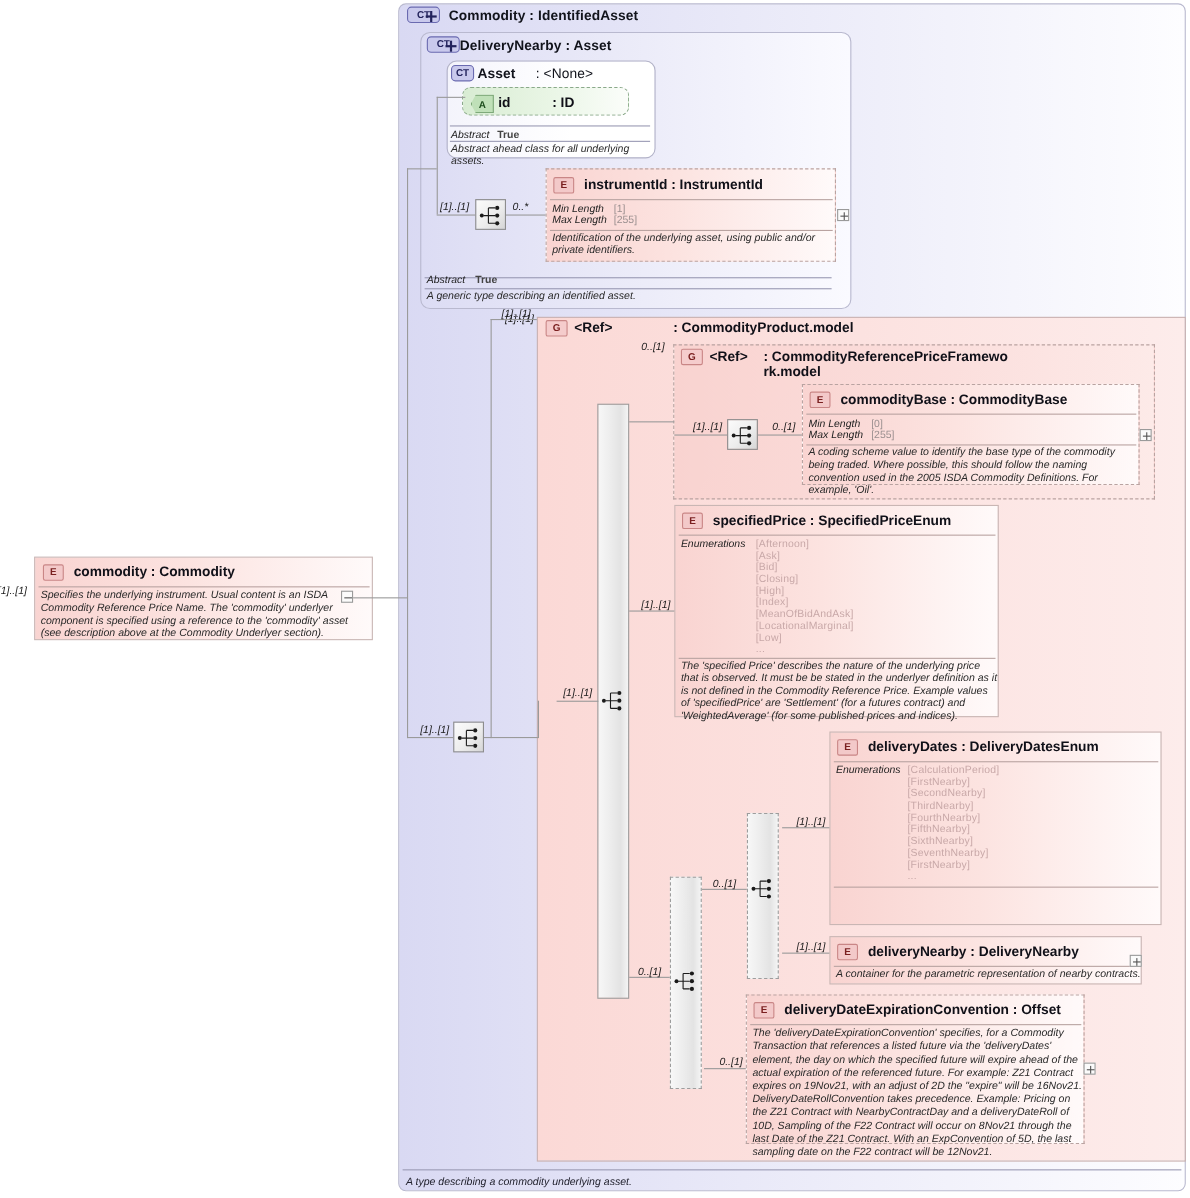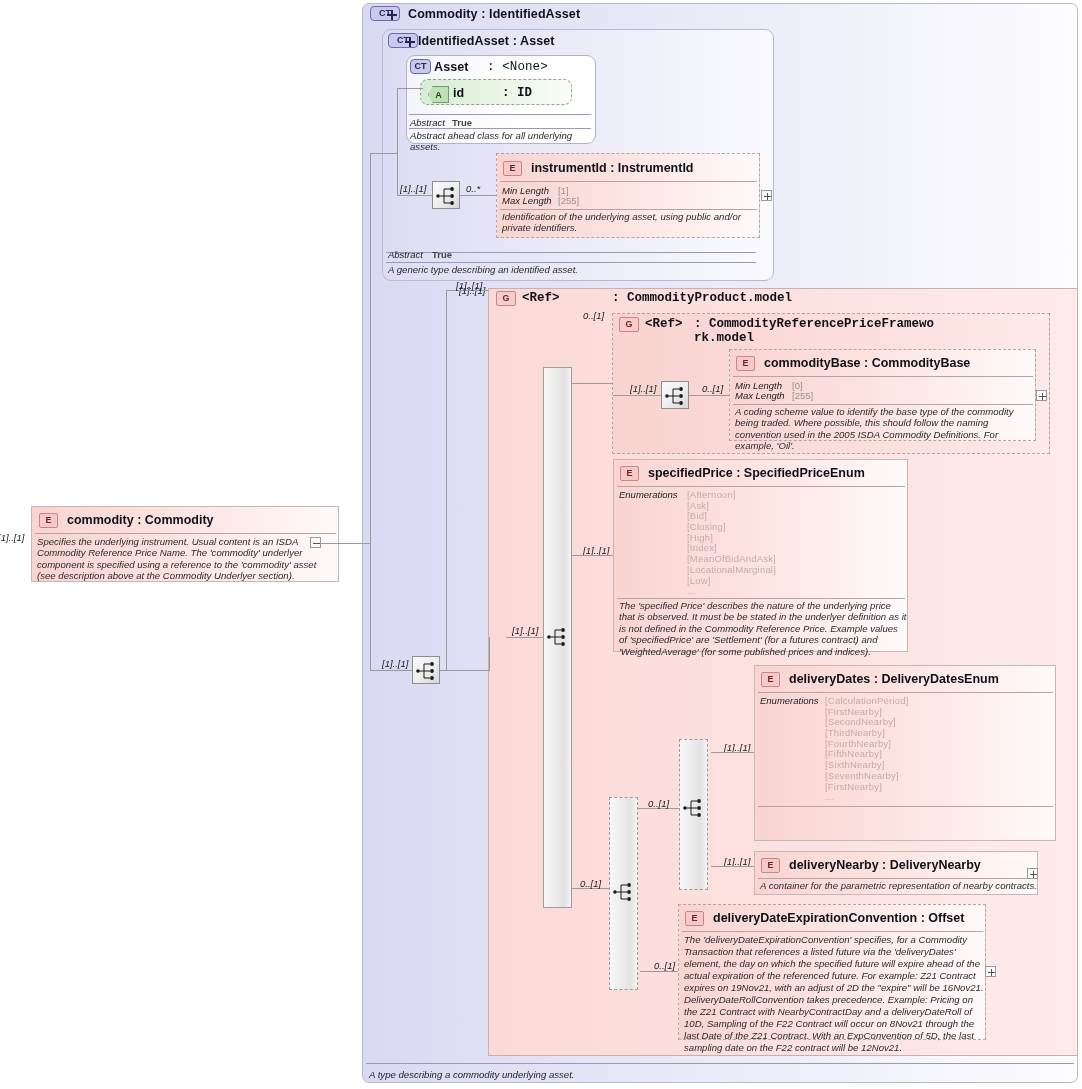--- a/index.html
+++ b/index.html
@@ -19,21 +19,21 @@
   }
   .ct-inner{
     background:linear-gradient(to right,#dcdcf4 0%,#eaeaf8 45%,#fafaff 100%);
     border:1px solid #b9b9cf;border-radius:9px;
   }
   .ct-white{
     background:linear-gradient(to right,#f4f4fc 0%,#ffffff 60%,#ffffff 100%);
     border:1px solid #b3b3c8;border-radius:9px;
   }
   .hdr{font-size:12.5px;font-weight:bold;color:#11131b;letter-spacing:.1px;white-space:nowrap;}
-  .hdr-lite{font-weight:normal;font-family:Liberation Mono, monospace;}
+  .hdr-lite{font-weight:normal;}
 
   
   .badge{
     position:absolute;display:flex;align-items:center;justify-content:center;
     font-size:9px;font-weight:bold;line-height:1;box-sizing:border-box;
   }
   .badge-ct{width:30px;height:15px;border:1.4px solid #6a6ab0;border-radius:4px;
     background:#c9c9ec;color:#23235c;}
   .badge-ct2{width:21px;height:15px;border:1.4px solid #6a6ab0;border-radius:4px;
     background:#c9c9ec;color:#23235c;}
@@ -128,21 +128,21 @@
 
   <div class="sep-b" style="left:366px;top:1063px;width:708px;"></div>
   <div class="footer-txt" style="left:369px;top:1069px;">A type describing a commodity underlying asset.</div>
 
   <div class="abs ct-inner" style="left:382px;top:29px;width:392px;height:252px;"></div>
 
   <div class="badge badge-ct" style="left:388px;top:33px;">
     <span>CT</span>
     <span class="plusmark"></span>
   </div>
-  <div class="abs hdr" style="left:418px;top:34px;">IdentifiedAsset : Asset</div>
+  <div class="abs hdr" style="left:418px;top:34px;">DeliveryNearby : Asset</div>
 
   <div class="sep-b" style="left:386px;top:252px;width:370px;"></div>
   <div class="abs facet-k" style="left:388px;top:249px;">Abstract</div>
   <div class="abs facet-v-b" style="left:432px;top:249px;">True</div>
   <div class="sep-b" style="left:386px;top:262px;width:370px;"></div>
   <div class="abs doc" style="left:388px;top:264px;width:360px;">A generic type describing an identified asset.</div>
 
   <div class="abs ct-white" style="left:406px;top:55px;width:190px;height:89px;"></div>
   <div class="badge badge-ct2" style="left:410px;top:59px;">
     <span>CT</span>

